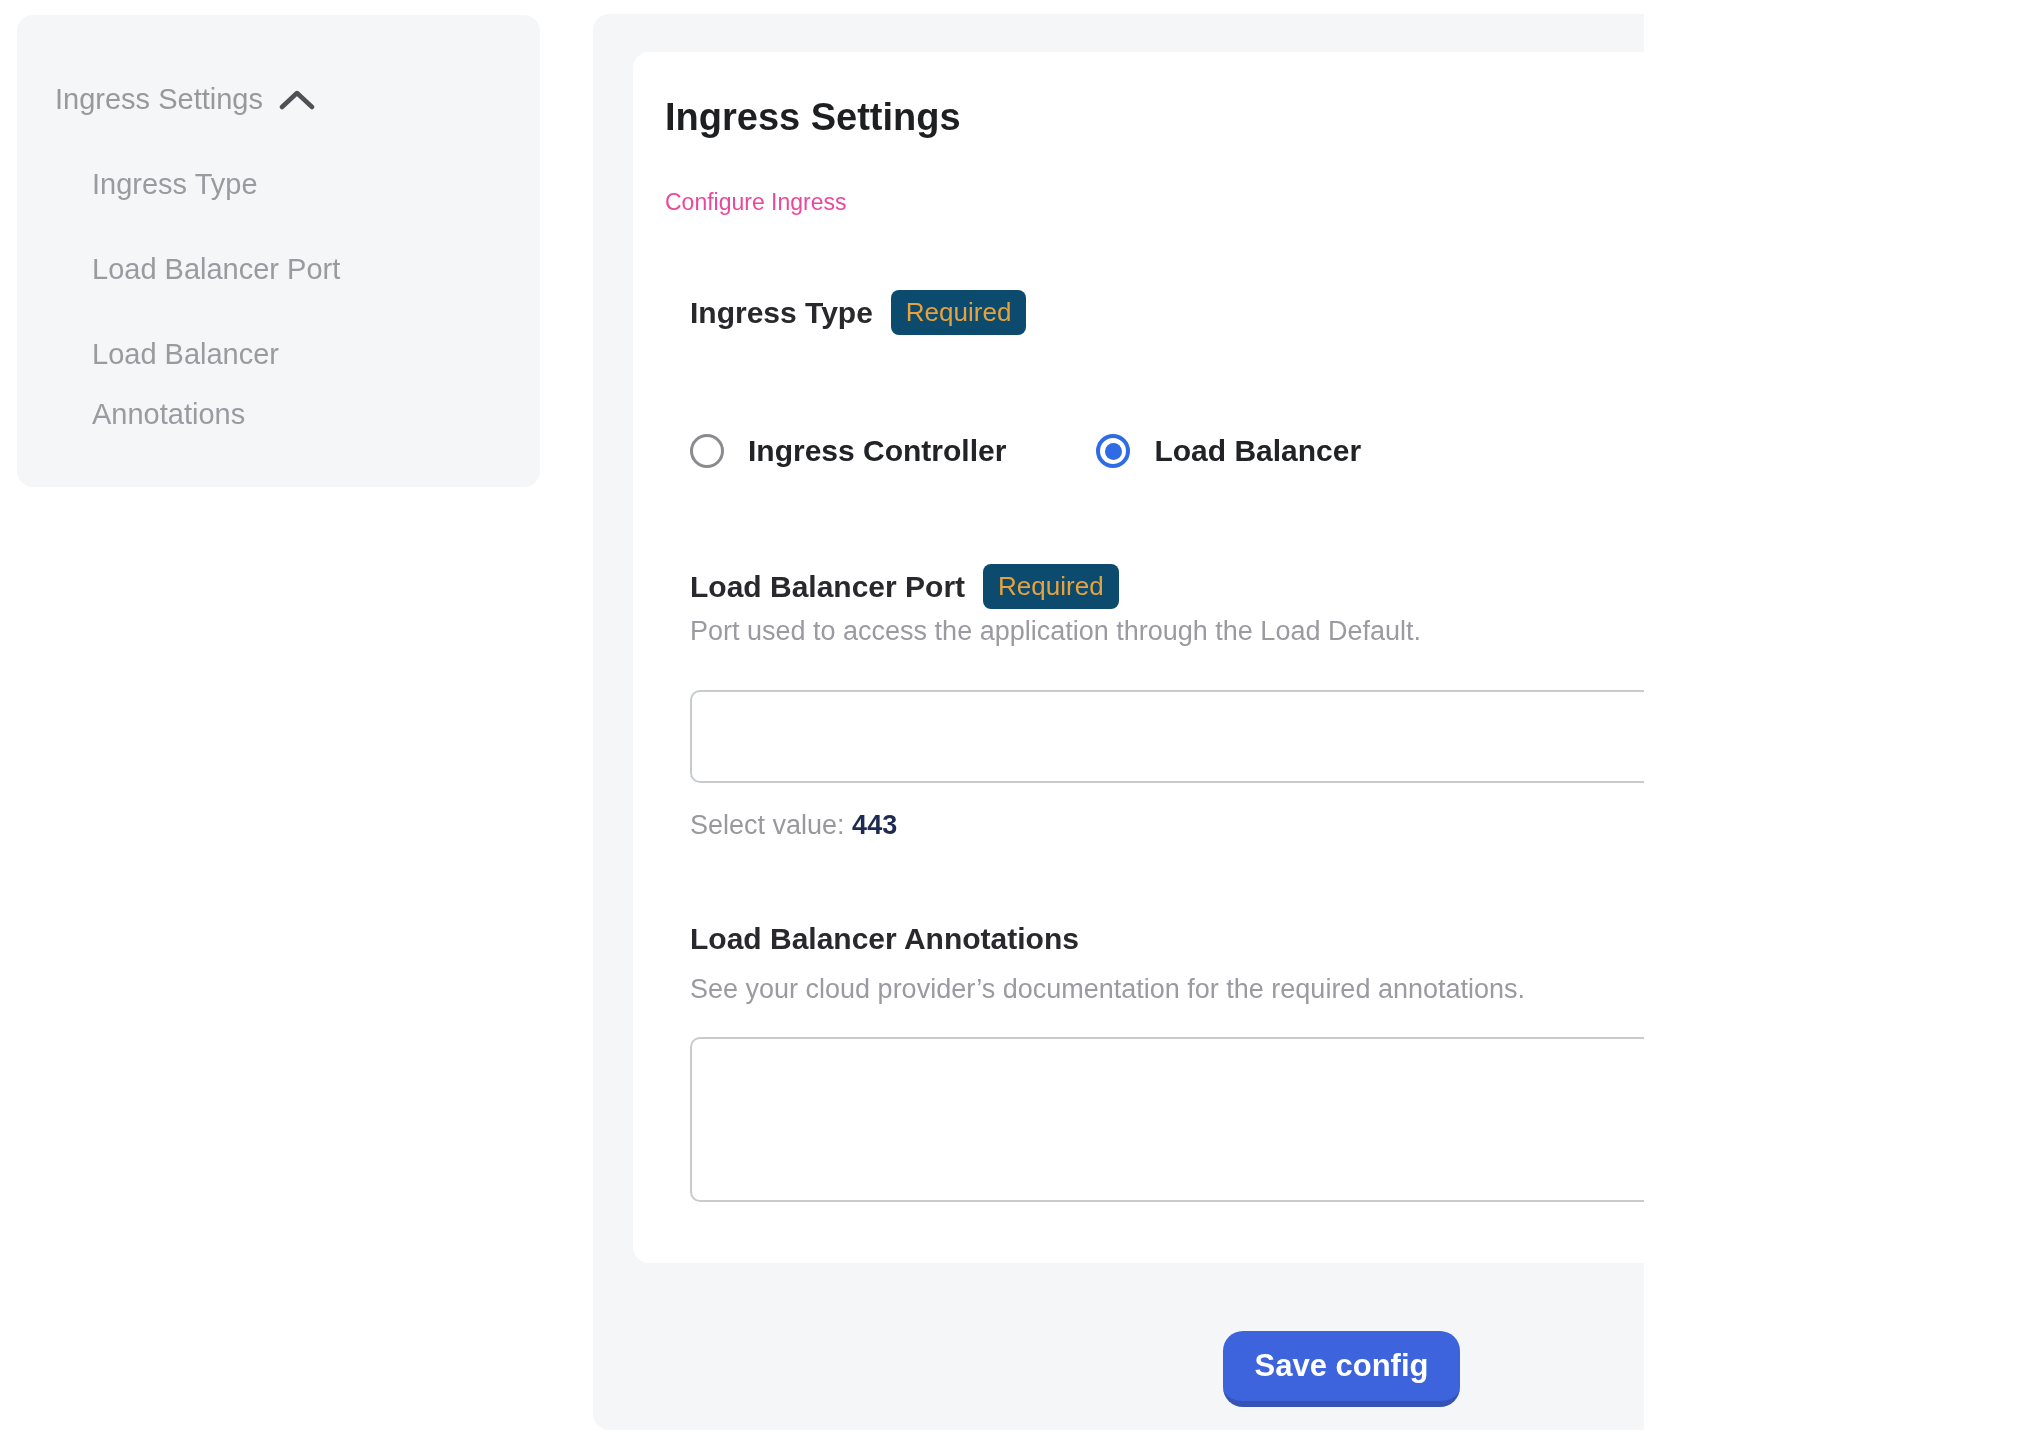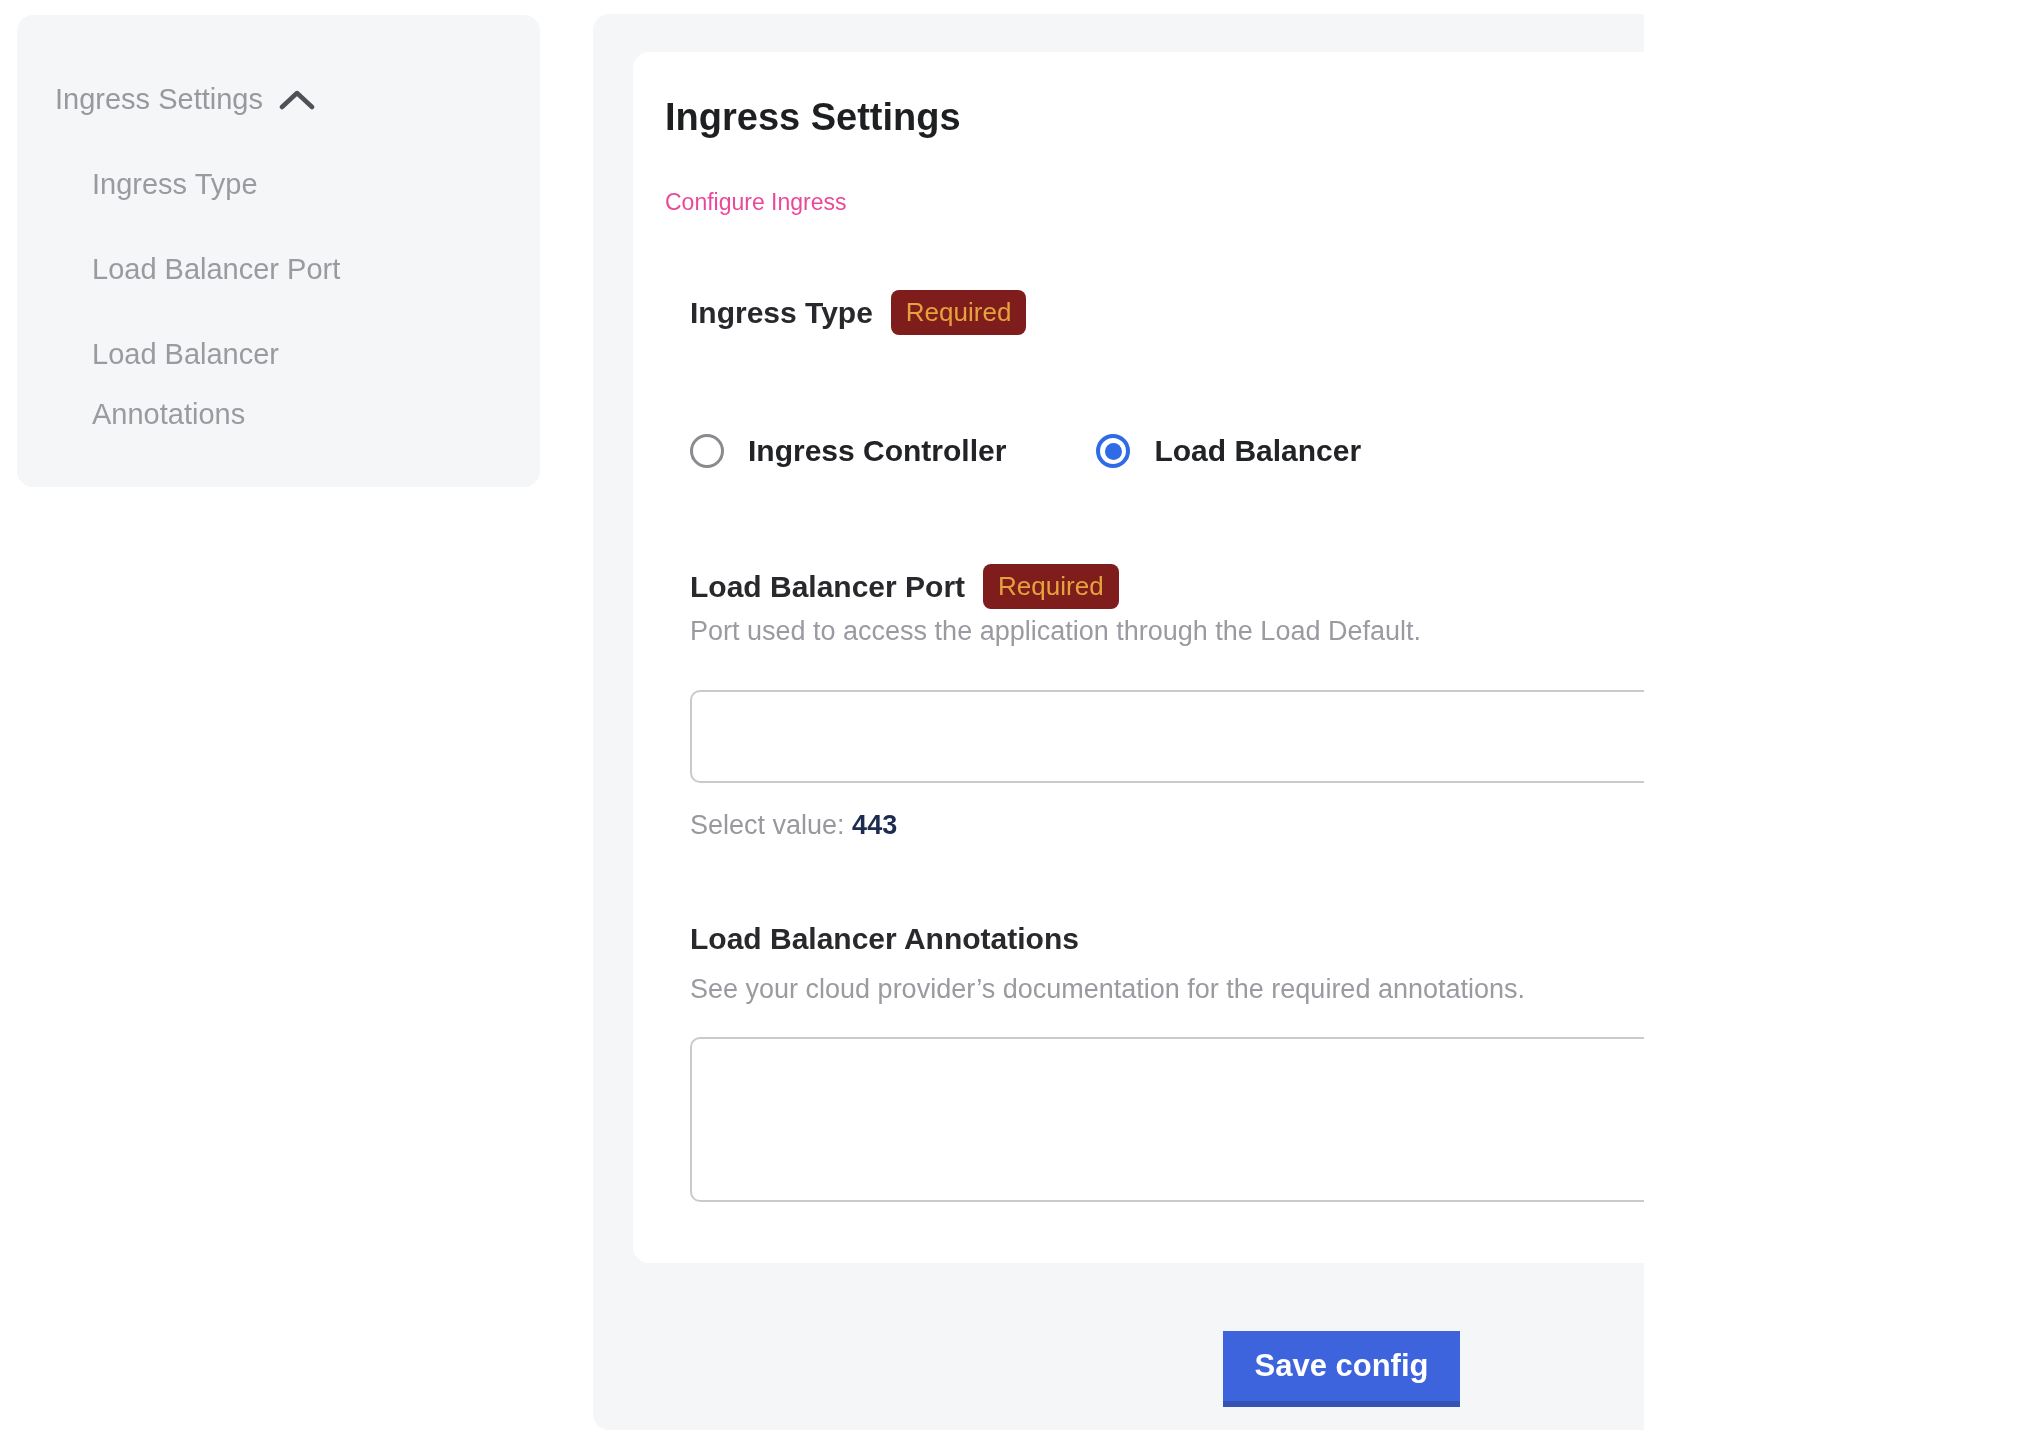--- a/index.html
+++ b/index.html
@@ -23,21 +23,21 @@
   .card { position: absolute; left: 40px; top: 38px; width: 1347px; height: 1211px;
     background: #ffffff; border-radius: 16px; }
 
   .card-title { position: absolute; left: 32px; top: 44px;
     font-size: 38px; font-weight: 700; color: #1e1f21; }
   .card-subtitle { position: absolute; left: 32px; top: 137px;
     font-size: 23px; color: #ec4899; }
 
   .sec-label-row { position: absolute; display: flex; align-items: center; gap: 18px; }
   .sec-label { font-size: 30px; font-weight: 700; color: #29292d; }
-  .badge { font-size: 26px; color: #e6a23c; background: #7f1d1d;
+  .badge { font-size: 26px; color: #e6a23c; background: #0c4a6e;
     padding: 7px 15px; border-radius: 8px; }
   .sec-desc { position: absolute; font-size: 27px; color: #9a9aa0; }
 
   .radio-row { position: absolute; left: 57px; top: 382px;
     display: flex; align-items: flex-end; gap: 90px; }
   .radio-group { display: flex; align-items: center; gap: 24px; cursor: pointer; }
   .radio { width: 34px; height: 34px; border-radius: 50%; background: #ffffff;
     border: 3px solid #8a8a8f; display: flex; align-items: center; justify-content: center; }
   .radio .dot { width: 17px; height: 17px; border-radius: 50%; background: transparent; }
   .radio.checked { border: 4px solid #2e6be5; }
@@ -52,21 +52,21 @@
 
   .textarea-wrap { position: absolute; left: 57px; top: 985px; width: 1230px; height: 165px; }
   .annotations-area { width: 100%; height: 100%; border: 2px solid #c8cbce;
     border-radius: 10px; background: #ffffff; resize: none; outline: none;
     font-size: 28px; padding: 14px 20px; color: #222;
     font-family: "Liberation Sans", sans-serif; }
   .resize-grip { position: absolute; right: 5px; bottom: 5px; pointer-events: none; }
 
   .save-btn { position: absolute; left: 630px; top: 1317px; width: 237px; height: 76px;
     background: #3d63dd; border: none; border-bottom: 6px solid #3453b4;
-    border-radius: 0; color: #ffffff; font-size: 31px; font-weight: 700;
+    border-radius: 20px; color: #ffffff; font-size: 31px; font-weight: 700;
     font-family: "Liberation Sans", sans-serif; cursor: pointer; }
 
   
   .row-sec1 { left: 57px; top: 238px; }
   .desc-sec1 { left: 57px; top: 290px; }
   .row-sec2 { left: 57px; top: 512px; }
   .desc-sec2 { left: 57px; top: 564px; }
   .row-sec3 { left: 57px; top: 870px; }
   .desc-sec3 { left: 57px; top: 922px; }
 </style>

